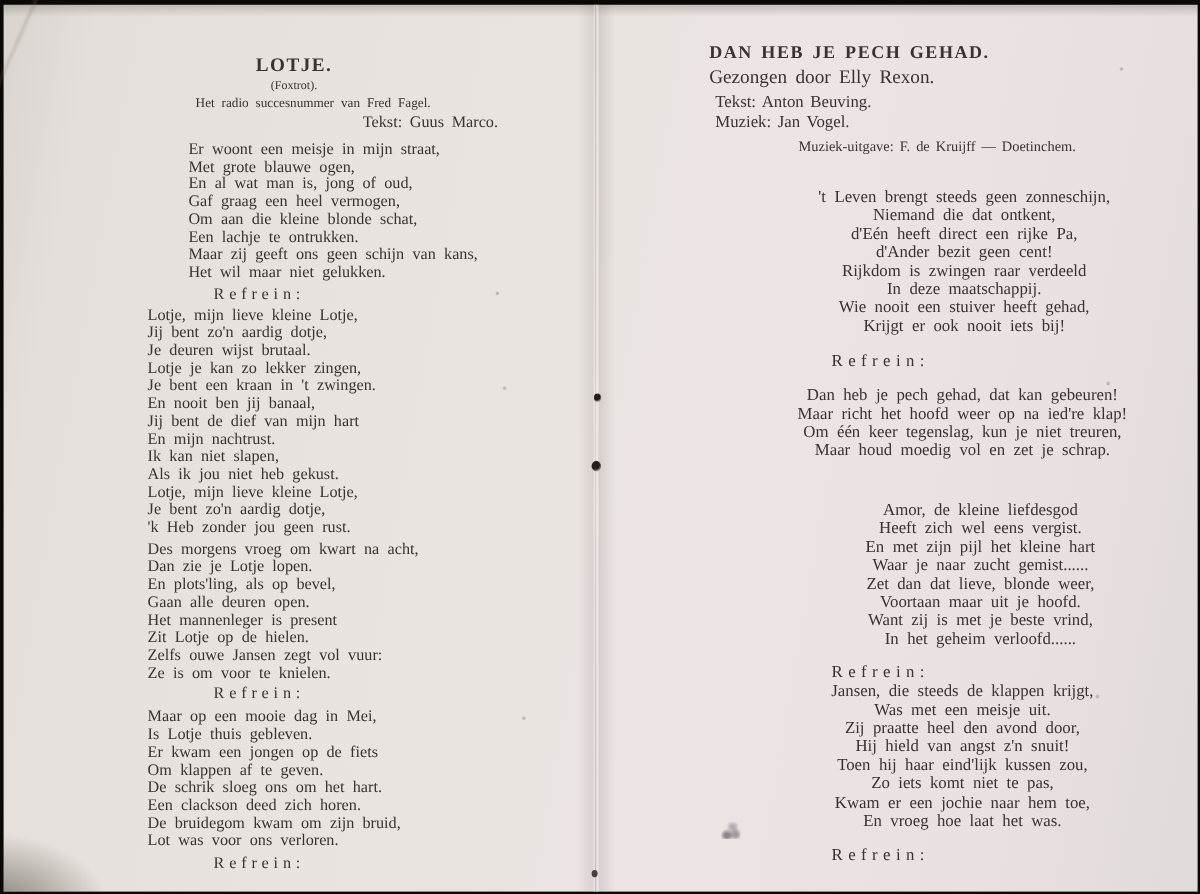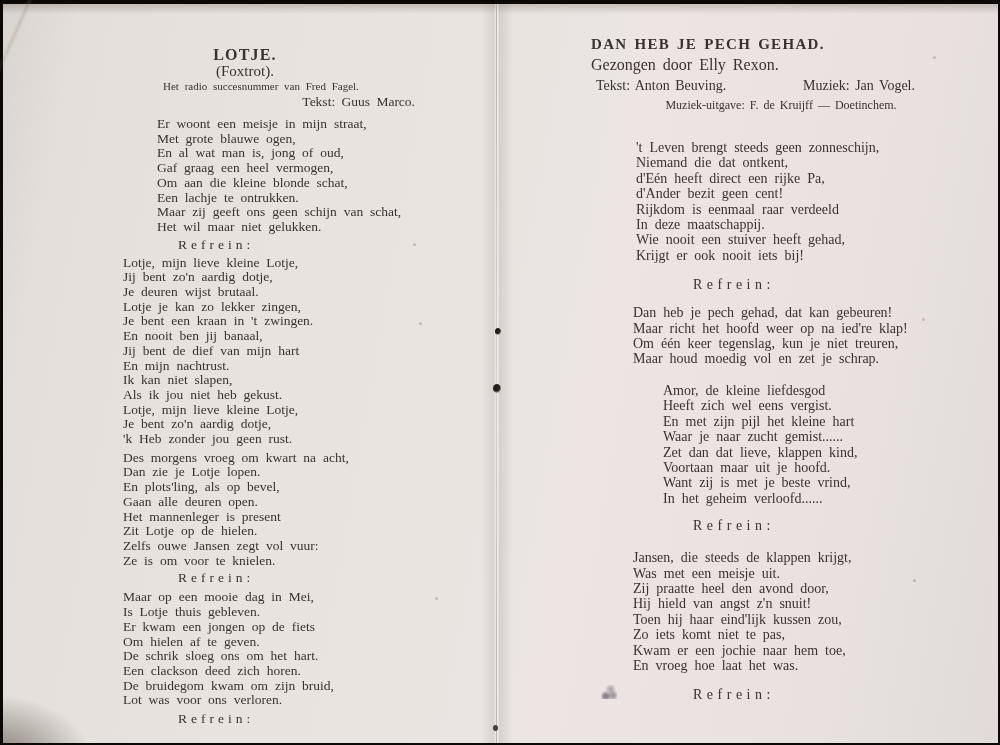--- a/index.html
+++ b/index.html
@@ -45,50 +45,50 @@
       radial-gradient(circle at 60% 30%, rgba(90,85,100,0.4) 0 10%, rgba(90,85,100,0) 40%),
       radial-gradient(circle at 75% 75%, rgba(70,65,80,0.45) 0 10%, rgba(70,65,80,0) 35%);
   }
   .speck { position:absolute; width:3px; height:3px; border-radius:50%; background:#8d8582; opacity:.45; }
 
   .page { position:absolute; color:#3a3230; }
   .page-left  { left:112px; top:42px; width:334px; }
   .page-right { left:588px; top:32px; width:380px; }
 
   .pl-title { width:260px; text-align:center; font-weight:bold; font-size:16px; letter-spacing:1.2px; }
-  .pl-sub   { width:260px; text-align:center; font-size:15px; line-height:15px; }
+  .pl-sub   { width:260px; text-align:center; font-size:10px; line-height:15px; }
   .pl-credit{ font-size:11px; line-height:15px; word-spacing:3px;margin-left:48px; }
   .pl-tekst { width:300px; text-align:right; font-size:13.5px; line-height:15px; word-spacing:3px; }
 
   .stanza-l { margin-left:8px; }
   .stanza-l .line { font-size:13.5px; line-height:14.7px; word-spacing:3.5px; white-space:nowrap; }
   .refrein-l { margin-left:63px; font-size:13.5px; line-height:16px; letter-spacing:4px; }
 
   .pr-title { text-align:left; font-weight:bold; font-size:15px; letter-spacing:1.3px; word-spacing:2px; }
   .pr-sub   { text-align:left; font-size:16px; line-height:17px; margin-top:3px; word-spacing:3px; }
-  .pr-credits { display:flex; justify-content:space-between; padding:0 56px 0 5px; font-size:14px; line-height:17px; margin-top:4px; word-spacing:2px; }
+  .pr-credits { display:flex; justify-content:space-between; padding:0 56px 0 5px; font-size:14px; line-height:17px; margin-top:4px; word-spacing:2px;flex-direction:column; }
   .pr-publisher { text-align:center; font-size:12px; line-height:17px; margin-top:3px; word-spacing:2px; }
 
-  .stanza-r .line { font-size:14px; line-height:15.4px; word-spacing:3.5px; white-space:nowrap; }
+  .stanza-r .line { font-size:14px; line-height:15.4px; word-spacing:3.5px; white-space:nowrap;text-align:center; }
   .refrein-r { margin-left:102px; font-size:14px; line-height:16px; letter-spacing:4.5px; }
 
   .mt-v1l { margin-top:8px;margin-left:42px; }
   .mt-rf1l { margin-top:2px; }
   .mt-refl { margin-top:3px; }
   .mt-v2l { margin-top:4px; }
   .mt-rf2l { margin-top:2px; }
   .mt-v3l { margin-top:4px; }
   .mt-rf3l { margin-top:3px; }
 
   .mt-v1r { margin-top:26px; margin-left:45px; }
   .mt-rf1r { margin-top:14px; }
   .mt-refr { margin-top:12px; margin-left:42px; }
-  .mt-v2r { margin-top:16px; margin-left:72px; }
+  .mt-v2r { margin-top:34px; margin-left:72px; }
   .mt-rf2r { margin-top:12px; }
-  .mt-v3r { margin-top:16px; margin-left:42px; }
+  .mt-v3r { margin-top:0; margin-left:42px; }
   .mt-rf3r { margin-top:14px; }
 </style>
 </head>
 <body>
 
 <div class="paper">
   <div class="crease"></div>
   <div class="fold"></div>
   <div class="fold-line"></div>
   <div class="staple staple-1"></div>
@@ -108,21 +108,21 @@
     <div class="pl-credit">Het radio succesnummer van Fred Fagel.</div>
     <div class="pl-tekst">Tekst: Guus Marco.</div>
 
     <div class="stanza-l mt-v1l">
         <div class="line">Er woont een meisje in mijn straat,</div>
         <div class="line">Met grote blauwe ogen,</div>
         <div class="line">En al wat man is, jong of oud,</div>
         <div class="line">Gaf graag een heel vermogen,</div>
         <div class="line">Om aan die kleine blonde schat,</div>
         <div class="line">Een lachje te ontrukken.</div>
-        <div class="line">Maar zij geeft ons geen schijn van schat,</div>
+        <div class="line">Maar zij geeft ons geen schijn van kans,</div>
         <div class="line">Het wil maar niet gelukken.</div>
       </div>
     <div class="refrein-l mt-rf1l">Refrein:</div>
     <div class="stanza-l mt-refl">
         <div class="line">Lotje, mijn lieve kleine Lotje,</div>
         <div class="line">Jij bent zo'n aardig dotje,</div>
         <div class="line">Je deuren wijst brutaal.</div>
         <div class="line">Lotje je kan zo lekker zingen,</div>
         <div class="line">Je bent een kraan in 't zwingen.</div>
         <div class="line">En nooit ben jij banaal,</div>
@@ -142,21 +142,21 @@
         <div class="line">Het mannenleger is present</div>
         <div class="line">Zit Lotje op de hielen.</div>
         <div class="line">Zelfs ouwe Jansen zegt vol vuur:</div>
         <div class="line">Ze is om voor te knielen.</div>
       </div>
     <div class="refrein-l mt-rf2l">Refrein:</div>
     <div class="stanza-l mt-v3l">
         <div class="line">Maar op een mooie dag in Mei,</div>
         <div class="line">Is Lotje thuis gebleven.</div>
         <div class="line">Er kwam een jongen op de fiets</div>
-        <div class="line">Om hielen af te geven.</div>
+        <div class="line">Om klappen af te geven.</div>
         <div class="line">De schrik sloeg ons om het hart.</div>
         <div class="line">Een clackson deed zich horen.</div>
         <div class="line">De bruidegom kwam om zijn bruid,</div>
         <div class="line">Lot was voor ons verloren.</div>
       </div>
     <div class="refrein-l mt-rf3l">Refrein:</div>
   </div>
 
   <div class="page page-right">
     <div class="pr-title">DAN HEB JE PECH GEHAD.</div>
@@ -165,38 +165,38 @@
       <span>Tekst: Anton Beuving.</span>
       <span>Muziek: Jan Vogel.</span>
     </div>
     <div class="pr-publisher">Muziek-uitgave: F. de Kruijff — Doetinchem.</div>
 
     <div class="stanza-r mt-v1r">
         <div class="line">'t Leven brengt steeds geen zonneschijn,</div>
         <div class="line">Niemand die dat ontkent,</div>
         <div class="line">d'Eén heeft direct een rijke Pa,</div>
         <div class="line">d'Ander bezit geen cent!</div>
-        <div class="line">Rijkdom is eenmaal raar verdeeld</div>
+        <div class="line">Rijkdom is zwingen raar verdeeld</div>
         <div class="line">In deze maatschappij.</div>
         <div class="line">Wie nooit een stuiver heeft gehad,</div>
         <div class="line">Krijgt er ook nooit iets bij!</div>
       </div>
     <div class="refrein-r mt-rf1r">Refrein:</div>
     <div class="stanza-r mt-refr">
         <div class="line">Dan heb je pech gehad, dat kan gebeuren!</div>
         <div class="line">Maar richt het hoofd weer op na ied're klap!</div>
         <div class="line">Om één keer tegenslag, kun je niet treuren,</div>
         <div class="line">Maar houd moedig vol en zet je schrap.</div>
       </div>
     <div class="stanza-r mt-v2r">
         <div class="line">Amor, de kleine liefdesgod</div>
         <div class="line">Heeft zich wel eens vergist.</div>
         <div class="line">En met zijn pijl het kleine hart</div>
         <div class="line">Waar je naar zucht gemist......</div>
-        <div class="line">Zet dan dat lieve, klappen kind,</div>
+        <div class="line">Zet dan dat lieve, blonde weer,</div>
         <div class="line">Voortaan maar uit je hoofd.</div>
         <div class="line">Want zij is met je beste vrind,</div>
         <div class="line">In het geheim verloofd......</div>
       </div>
     <div class="refrein-r mt-rf2r">Refrein:</div>
     <div class="stanza-r mt-v3r">
         <div class="line">Jansen, die steeds de klappen krijgt,</div>
         <div class="line">Was met een meisje uit.</div>
         <div class="line">Zij praatte heel den avond door,</div>
         <div class="line">Hij hield van angst z'n snuit!</div>

